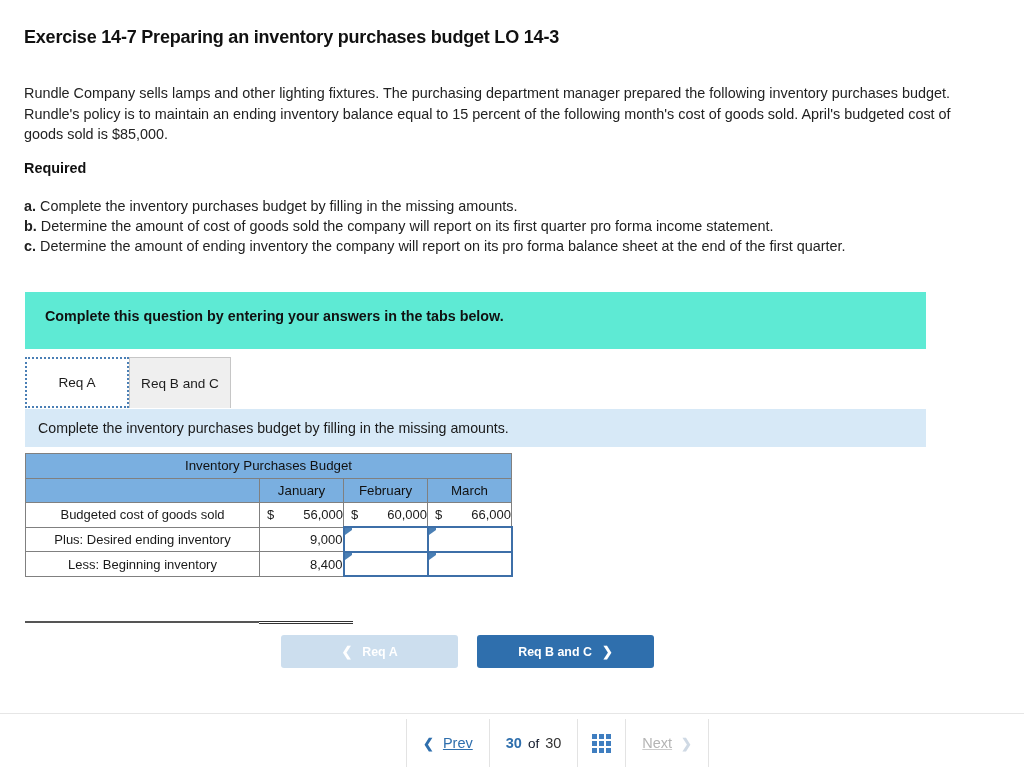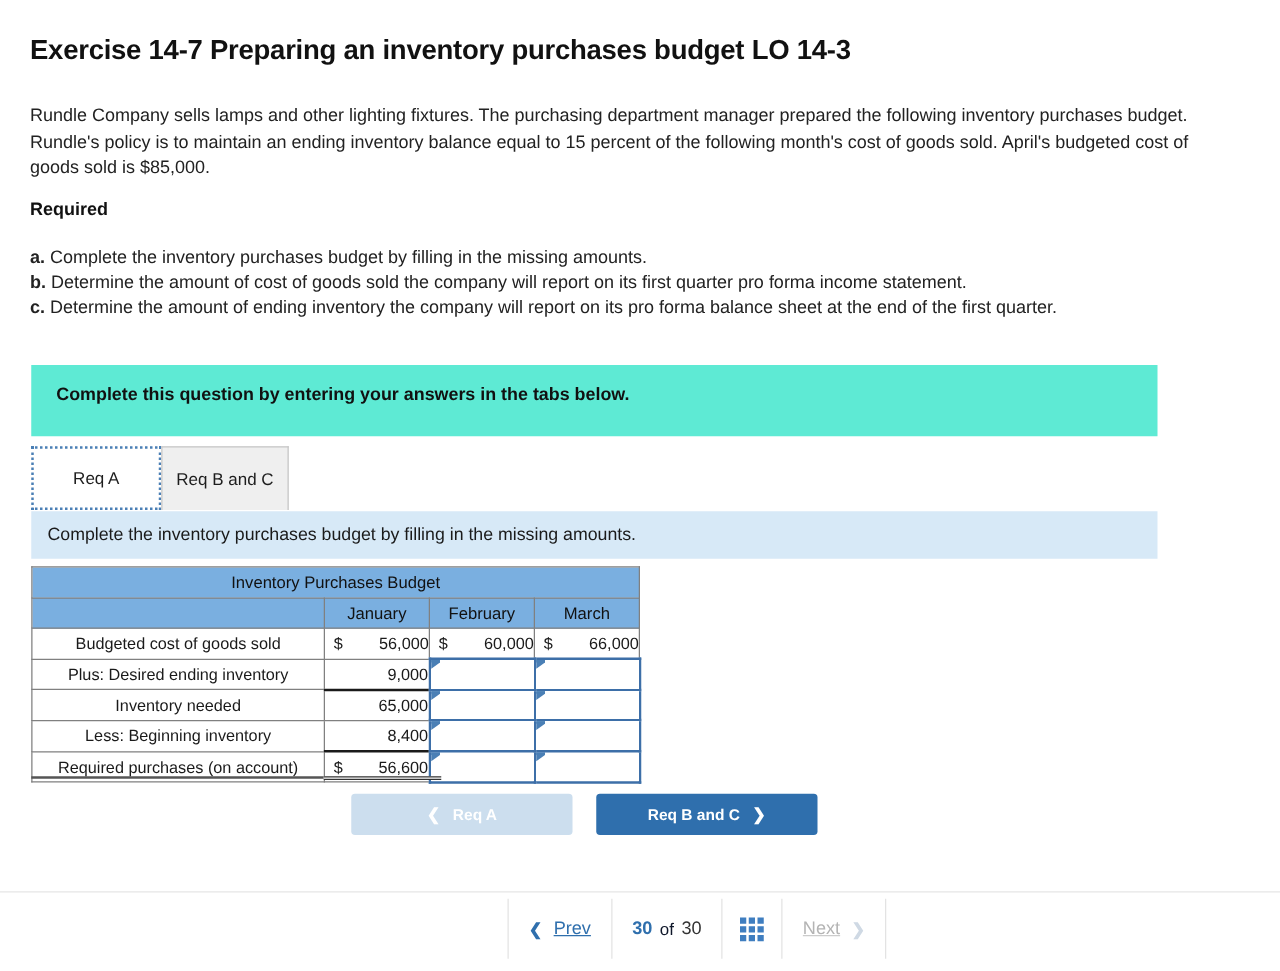--- a/index.html
+++ b/index.html
@@ -14,21 +14,21 @@
     font-family: "Liberation Sans", sans-serif;
     color: #1a1a1a;
     overflow: hidden;
   }
 
   
   .q-title {
     position: absolute;
     left: 24px;
     top: 27px;
-    font-size: 22px;
+    font-size: 18px;
     font-weight: bold;
     letter-spacing: -0.2px;
     color: #111111;
     white-space: nowrap;
   }
 
   .q-body {
     position: absolute;
     left: 24px;
     top: 83px;
@@ -394,67 +394,37 @@
       <td class="cell-val cell-input">
         <span class="flag"></span>
         <span class="amt"></span>
       </td>
       <td class="cell-val cell-input">
         <span class="flag"></span>
         <span class="amt"></span>
       </td>
     </tr>
 
-    <tr>
-      <td class="cell-label">Inventory needed</td>
-      <td class="cell-val rule-thin">
-        <span class="cur"></span>
-        <span class="amt">65,000</span>
-      </td>
-      <td class="cell-val cell-input">
-        <span class="flag"></span>
-        <span class="amt"></span>
-      </td>
-      <td class="cell-val cell-input">
-        <span class="flag"></span>
-        <span class="amt"></span>
-      </td>
-    </tr>
 
     <tr>
       <td class="cell-label">Less: Beginning inventory</td>
       <td class="cell-val">
         <span class="cur"></span>
         <span class="amt">8,400</span>
       </td>
       <td class="cell-val cell-input">
         <span class="flag"></span>
         <span class="amt"></span>
       </td>
       <td class="cell-val cell-input">
         <span class="flag"></span>
         <span class="amt"></span>
       </td>
     </tr>
 
-    <tr>
-      <td class="cell-label">Required purchases (on account)</td>
-      <td class="cell-val rule-thin">
-        <span class="cur">$</span>
-        <span class="amt">56,600</span>
-      </td>
-      <td class="cell-val cell-input">
-        <span class="flag"></span>
-        <span class="amt"></span>
-      </td>
-      <td class="cell-val cell-input">
-        <span class="flag"></span>
-        <span class="amt"></span>
-      </td>
-    </tr>
   </tbody>
 </table>
 <div class="tbl-underline"></div>
 <div class="tbl-underline2"></div>
 
 <div class="reqnav">
   <button class="btn-req btn-prev-req">
     <span class="chev">❮</span>
     <span>Req A</span>
   </button>

